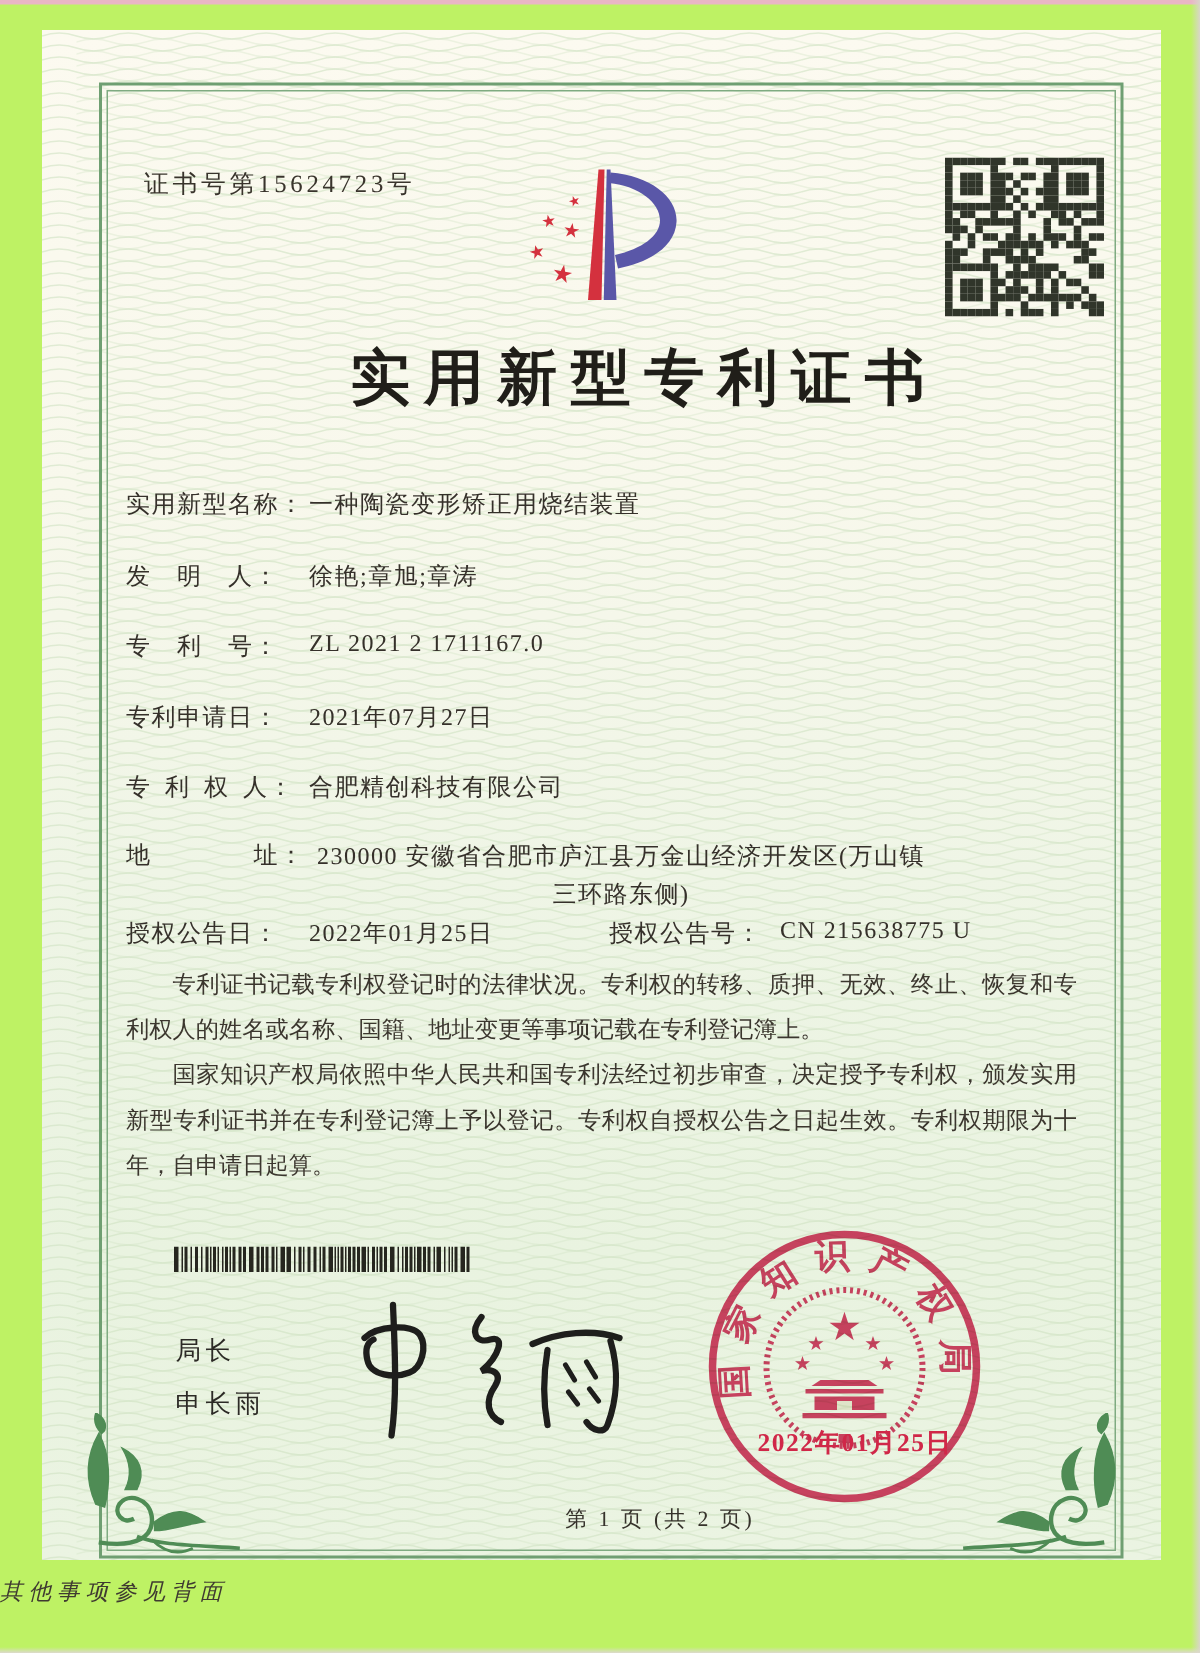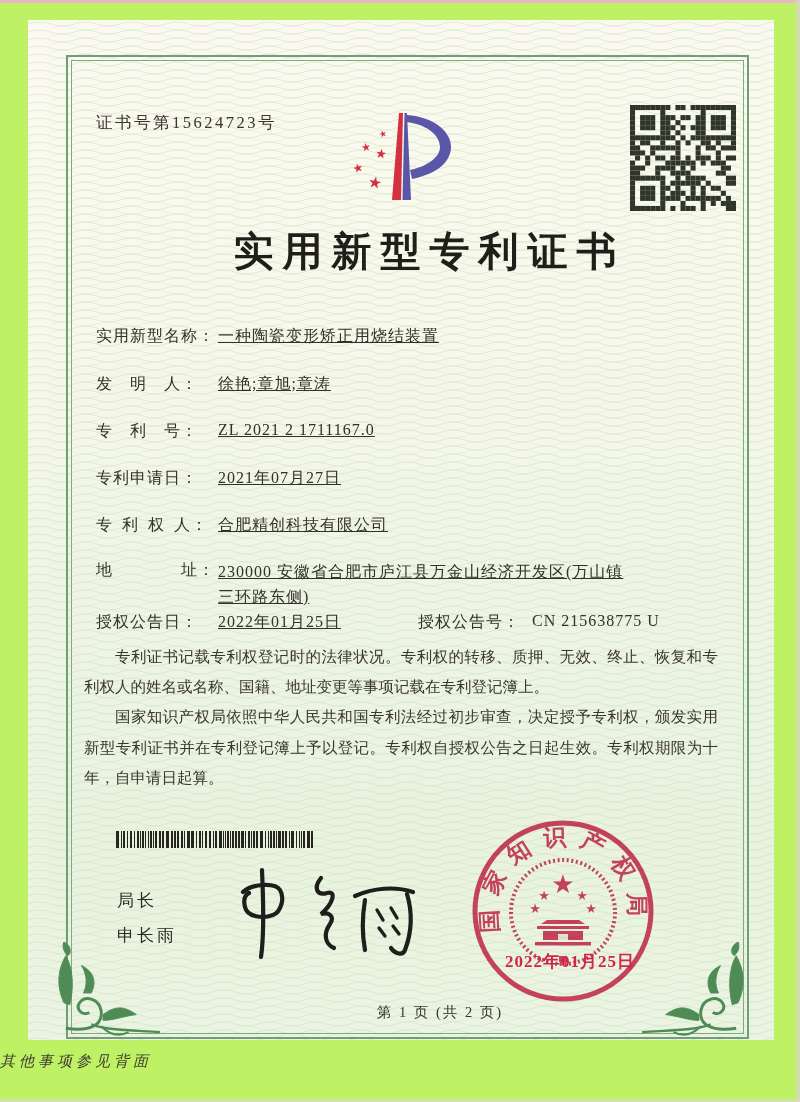--- a/index.html
+++ b/index.html
@@ -19,24 +19,24 @@
   .frame{position:absolute;left:66px;top:55px;width:679px;height:980px;border:2.5px solid #6f9f72;}
   .frame-inner{position:absolute;inset:3px;border:1px solid #7fab81;}
   .corner{position:absolute;}
   
   .certno{position:absolute;left:96px;top:112px;font-size:16.5px;letter-spacing:2.5px;color:#39342c;}
   .logo{position:absolute;left:330px;top:108px;}
   .qr{position:absolute;left:630px;top:105px;}
   .title{position:absolute;left:0;top:224px;width:100%;text-align:center;font-size:40px;
          font-weight:600;letter-spacing:9px;text-indent:9px;color:#201e19;padding-left:25px;}
   
-  .row{position:absolute;left:96px;font-size:16px;letter-spacing:1px;color:#35302a;white-space:nowrap;}
+  .row{position:absolute;left:84px;font-size:16px;letter-spacing:1px;color:#35302a;white-space:nowrap;}
   .row .lbl{display:inline-block;}
-  .row .val{position:absolute;left:122px;top:0;text-decoration:underline;}
-  .row.addr .val{white-space:normal;width:416px;line-height:1.55;}
+  .row .val{position:absolute;left:122px;top:0;}
+  .row.addr .val{white-space:normal;width:416px;line-height:1.55;text-align:center;}
   .g-lbl2{position:absolute;left:322px;text-align:right;}
   .g-val2{position:absolute;left:436px;}
   
   .bodytxt{position:absolute;left:84px;top:642px;width:634px;font-size:15.5px;line-height:1.95;
            color:#3b362e;text-align:justify;}
   .bodytxt p{margin:0;text-indent:2em;}
   
   .barcode{position:absolute;left:116px;top:831px;}
   .sign-title{position:absolute;left:117px;top:889px;font-size:17px;letter-spacing:3px;color:#2c2a26;
               font-family:"Liberation Sans","DejaVu Sans",sans-serif;}

